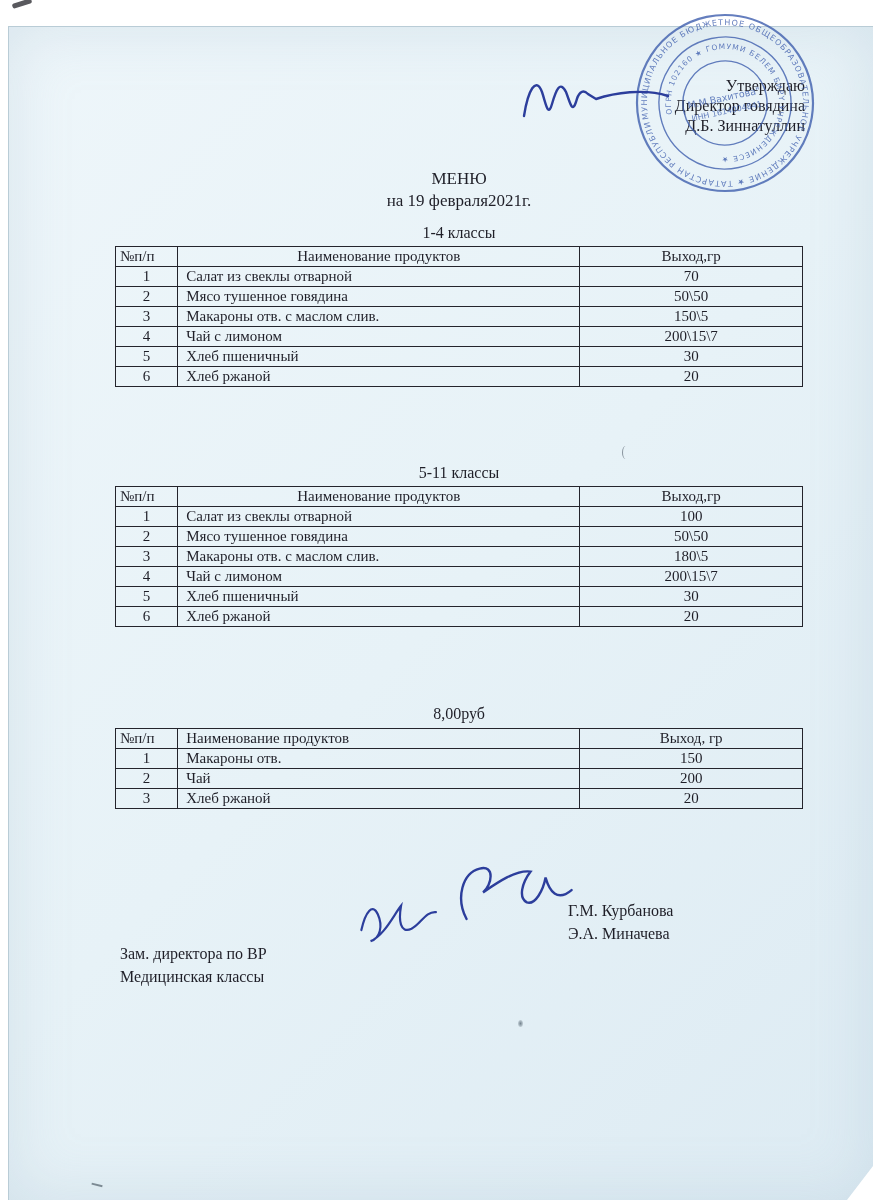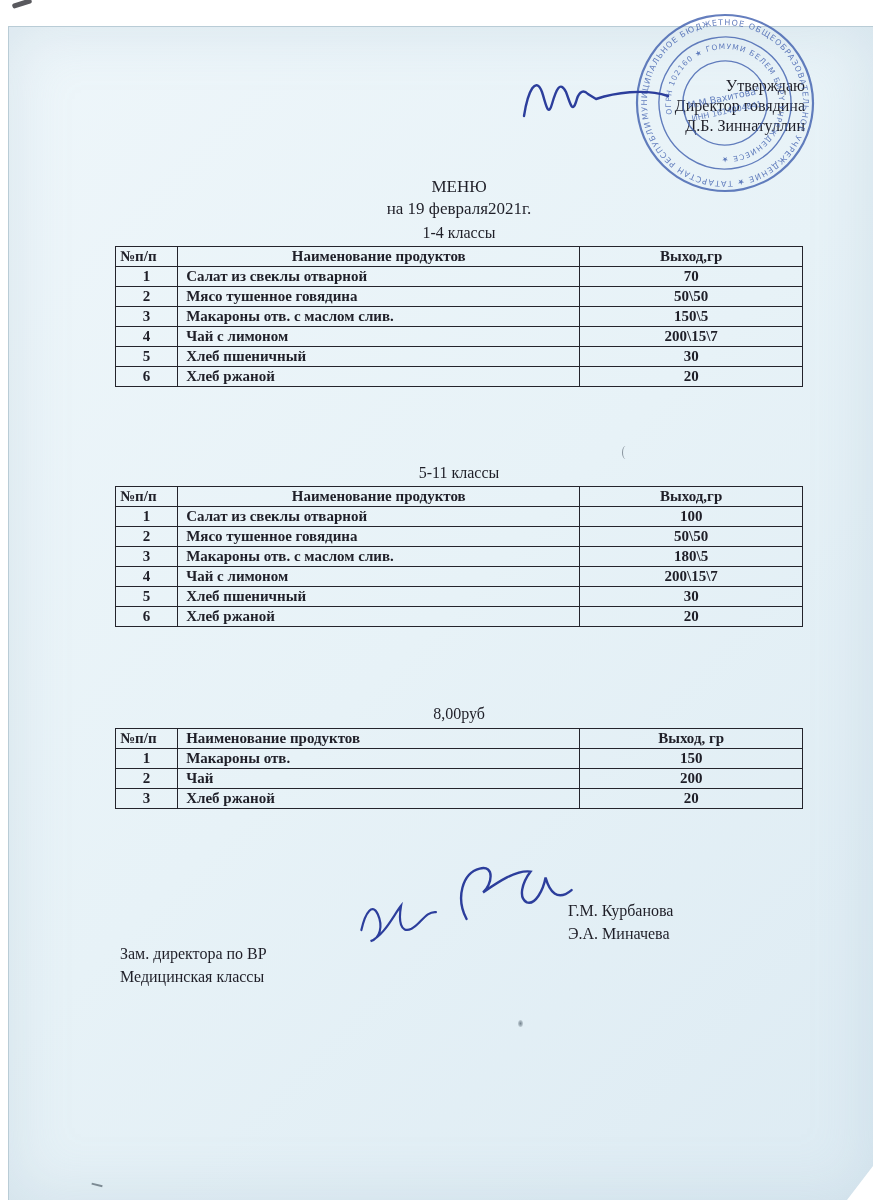--- a/index.html
+++ b/index.html
@@ -44,36 +44,36 @@
 
   .stamp-wrap {
     position:absolute; left:630px; top:8px; width:190px; height:190px;
     transform:rotate(-12deg); opacity:.8; z-index:3;
   }
   .sig { position:absolute; z-index:4; }
   .sig-top { left:518px; top:66px; }
   .sig-b1 { left:447px; top:854px; transform:rotate(-8deg); }
   .sig-b2 { left:352px; top:886px; transform:rotate(-6deg); }
 
-  .doc-title { position:absolute; left:115px; top:168px; width:688px; text-align:center; font-size:17px; line-height:22px; z-index:2;margin-top:8px; }
+  .doc-title { position:absolute; left:115px; top:168px; width:688px; text-align:center; font-size:17px; line-height:22px; z-index:2; }
   .tbl-title { position:absolute; left:115px; width:688px; text-align:center; font-size:16px; z-index:2; }
   .tt1 { top:224px; }
   .tt2 { top:464px; }
   .tt3 { top:705px; }
 
   table.menu-table {
     position:absolute; left:115px; width:688px;
     border-collapse:collapse; table-layout:fixed;
     font-size:15px; z-index:2;
   }
   .mt1 { top:246px; }
   .mt2 { top:486px; }
   .mt3 { top:728px; font-size:15.5px; }
   table.menu-table th, table.menu-table td {
-    border:1.5px solid #24242c; font-weight:bold;
+    border:1.5px solid #24242c; font-weight:normal;
     height:20px; line-height:1.05; padding:0 3px;
     text-align:center; vertical-align:middle; overflow:hidden; white-space:nowrap;
   }
   .mt3 th, .mt3 td { height:22px; }
   table.menu-table th.h-num { text-align:left; padding-left:4px; }
   table.menu-table td.c-name { text-align:left; padding-left:8px; }
   .mt3 th.h-name { text-align:left; padding-left:8px; }
 
   .footer-left  { position:absolute; left:120px; top:942px; font-size:16px; line-height:23px; z-index:2; }
   .footer-right { position:absolute; left:568px; top:899px; font-size:16px; line-height:23px; z-index:2; }

